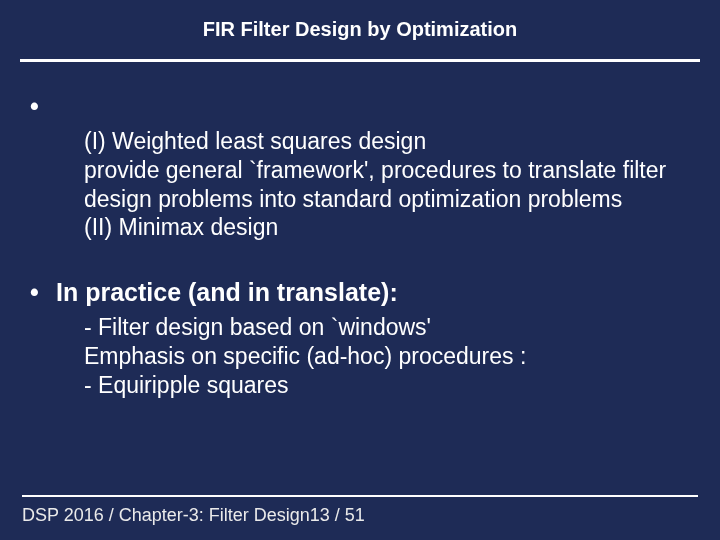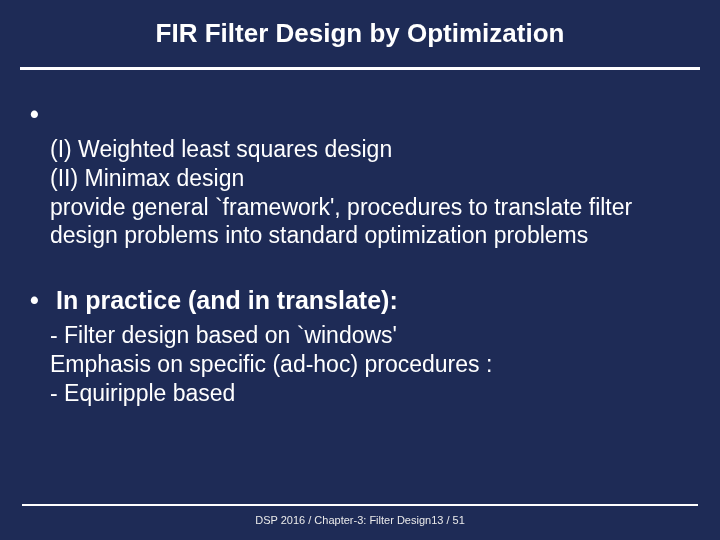--- a/index.html
+++ b/index.html
@@ -12,21 +12,21 @@
     color: #ffffff;
     overflow: hidden;
   }
   .slide {
     position: relative;
     width: 720px;
     height: 540px;
     box-sizing: border-box;
   }
   .title {
-    font-size: 26px;
+    font-size: 20px;
     font-weight: bold;
     text-align: center;
     padding-top: 18px;
     padding-bottom: 18px;
   }
   .hr-top {
     margin: 0 20px;
     border: none;
     border-top: 3px solid #ffffff;
   }
@@ -42,71 +42,71 @@
     margin-bottom: 6px;
   }
   .bullet .dot {
     width: 26px;
     flex: 0 0 26px;
     text-align: left;
   }
   .sub {
     font-size: 23px;
     font-weight: normal;
-    margin-left: 20px;
+    margin-left: 54px;
     line-height: 1.25;
   }
   .spacer {
     height: 22px;
   }
   .footer {
     position: absolute;
     left: 0;
     right: 0;
     bottom: 14px;
     padding: 0 22px;
   }
   .hr-bottom {
     border: none;
     border-top: 2px solid #ffffff;
     margin: 0 0 8px 0;
   }
   .footer-row {
     display: flex;
-    justify-content: center;
-    font-size: 11px;
+    justify-content: flex-start;
+    font-size: 18px;
     color: #eaeaea;
   }
 </style>
 </head>
 <body>
 
 <div class="slide">
 
   <div class="title">FIR Filter Design by Optimization</div>
   <hr class="hr-top">
 
   <div class="content">
 
     <div class="bullet">
       <span class="dot">•</span>
     </div>
     <div class="sub">(I) Weighted least squares design</div>
+    <div class="sub">provide general `framework', procedures to translate filter design problems into standard optimization problems</div>
     <div class="sub">(II) Minimax design</div>
-    <div class="sub">provide general `framework', procedures to translate filter design problems into standard optimization problems</div>
 
     <div class="spacer"></div>
 
     <div class="bullet">
       <span class="dot">•</span>
       <span>In practice (and in translate):</span>
     </div>
     <div class="sub">- Filter design based on `windows'</div>
     <div class="sub">Emphasis on specific (ad-hoc) procedures :</div>
-    <div class="sub">- Equiripple based</div>
+    <div class="sub">- Equiripple squares</div>
 
   </div>
 
   <div class="footer">
     <hr class="hr-bottom">
     <div class="footer-row">
       <span>DSP 2016  /  Chapter-3: Filter Design</span>
       <span>13 / 51</span>
     </div>
   </div>

